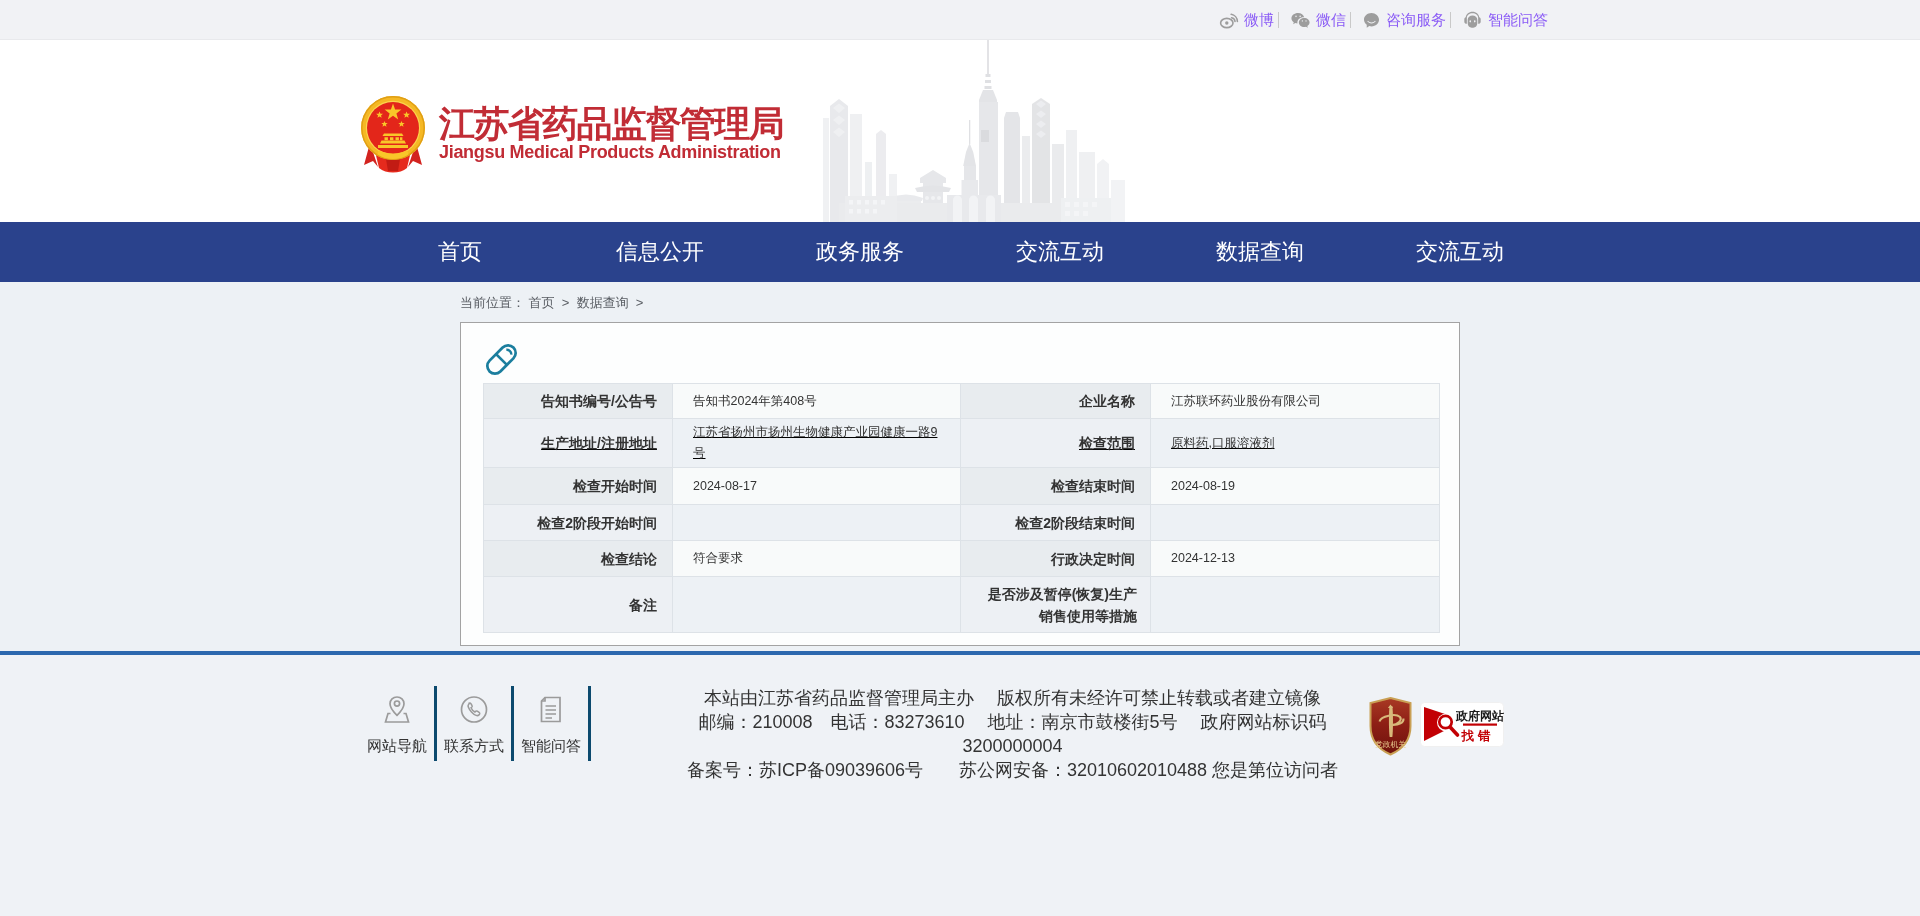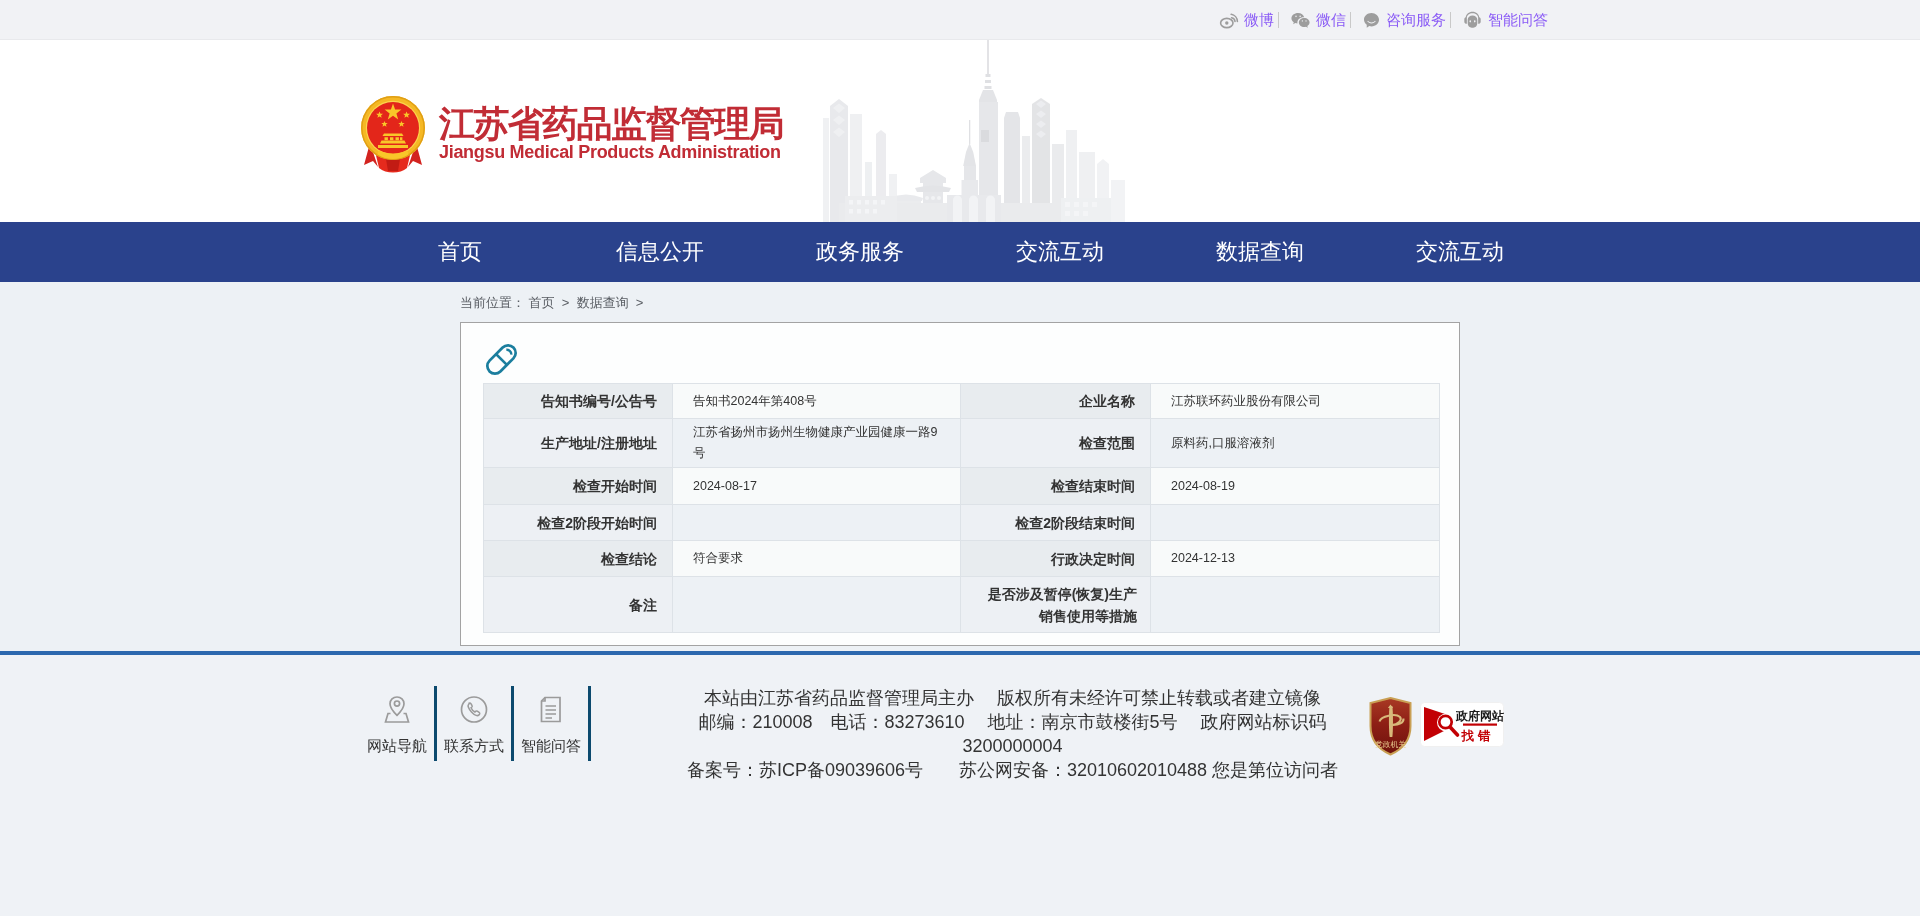--- a/index.html
+++ b/index.html
@@ -32,21 +32,21 @@
 .crumb { width:1200px; margin:0 auto; height:40px; line-height:41px; font-size:13px; color:#595d63; padding-left:100px; }
 .panel { width:1000px; margin:0 auto; background:#fdfefe; border:1px solid #a3a3a3; min-height:324px; }
 .pill { display:block; margin:18px 0 0 22px; }
 table { border-collapse:collapse; width:956px; margin:5px 0 0 22px; table-layout:fixed; }
 th, td { border:1px solid #dde2e7; color:#333; }
 th { font-weight:bold; font-size:14px; text-align:right; padding:0 15px 0 4px; line-height:20px; }
 td { text-align:left; font-size:12.5px; padding:0 10px 0 20px; font-weight:normal; line-height:21px; }
 col.c1 { width:189px; } col.c2 { width:288px; } col.c3 { width:190px; } col.c4 { width:289px; }
 tr.odd th { background:#e8ecef; } tr.odd td { background:#f8fafa; }
 tr.even th { background:#edf0f4; } tr.even td { background:#edf1f5; }
-tr.r1 { height:35px; } tr.r2 { height:49px; } tr.r3 { height:37px; }
+tr.r1 { height:35px; } tr.r2 { height:49px;text-decoration:underline; } tr.r3 { height:37px; }
 tr.r4 { height:36px; } tr.r5 { height:36px; } tr.r6 { height:56px; }
 
 
 .bluebar { height:4px; background:#2c68ae; }
 
 
 .footer { height:261px; background:#eff2f6; }
 .footer .w { display:flex; padding-top:31px; }
 .ficons { display:flex; }
 .fi { width:77px; text-align:center; border-right:3px solid #0c4a6e; height:75px; } .fi svg { margin-top:8px; }

